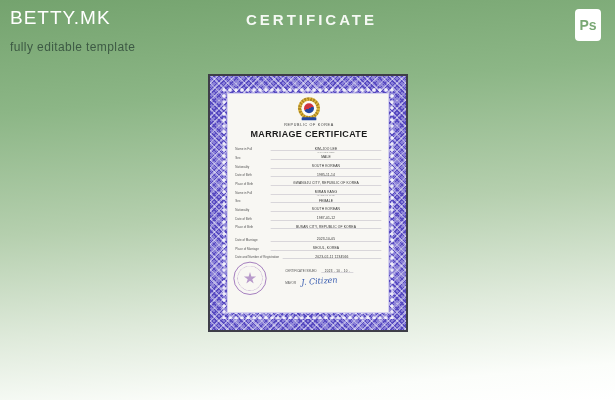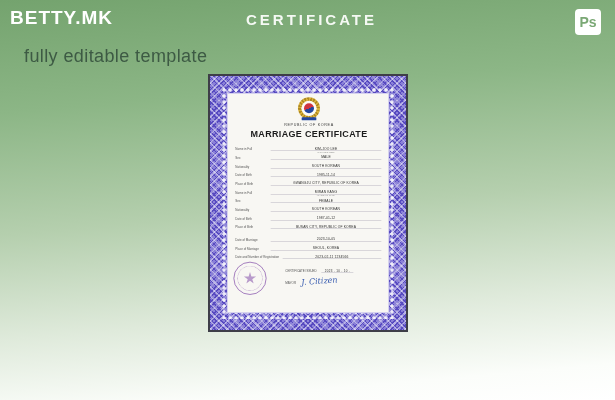--- a/index.html
+++ b/index.html
@@ -6,32 +6,32 @@
   html,body { width:615px; height:400px; overflow:hidden; }
   body {
     font-family:"Liberation Sans", sans-serif;
     position:relative;
     background:linear-gradient(175deg, #74a36e 0%, #8cb686 25%, #b5cfae 52%, #dfeadb 75%, #fbfdfa 92%, #ffffff 100%);
   }
 
   
   .brand {
     position:absolute; left:10px; top:7px;
-    color:#ffffff; font-size:19px; font-weight:bold; letter-spacing:1px;
+    color:#ffffff; font-size:19px; font-weight:normal; letter-spacing:1px;
   }
   .tagline {
-    position:absolute; left:10px; top:46px;
-    color:#3d5a44; font-size:18px; letter-spacing:.4px;margin-left:14px;
+    position:absolute; left:10px; top:40px;
+    color:#3d5a44; font-size:12px; letter-spacing:.4px;
   }
   .page-title {
     position:absolute; left:0; right:0; top:11px; text-align:center;
     color:#f5f9f4; font-size:15px; font-weight:bold; letter-spacing:3px;padding-left:8px;
   }
   .ps-badge {
-    position:absolute; right:14px; top:9px; width:26px; height:26px;
+    position:absolute; right:14px; top:9px; width:26px; height:32px;
     background:#ffffff; border-radius:4px;
     display:flex; align-items:center; justify-content:center;
     color:#7aa875; font-size:14px; font-weight:bold;
   }
 
   
   .certificate {
     position:absolute; left:208px; top:74px; width:200px; height:258px;
     border:2px solid #3e3e48;
     background-color:#8a80d8;

